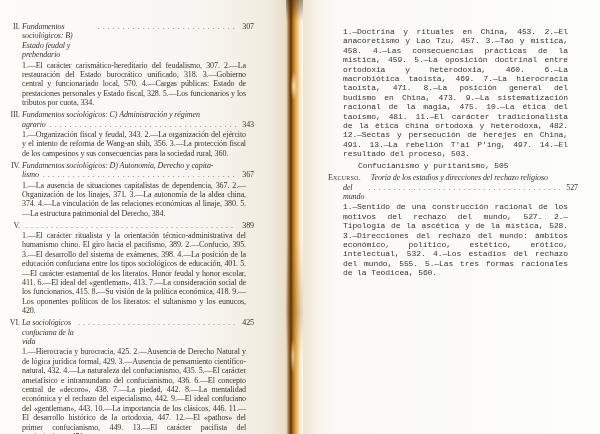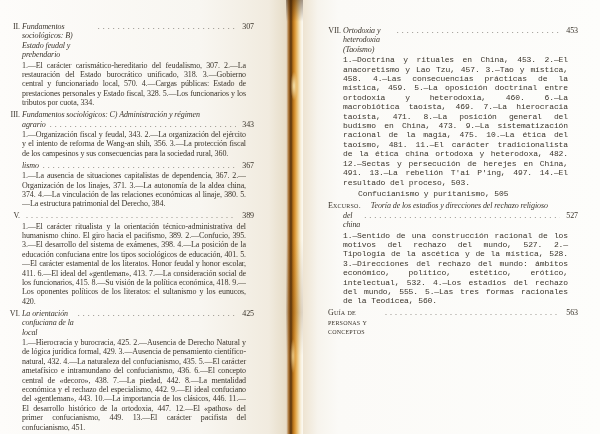--- a/index.html
+++ b/index.html
@@ -83,86 +83,77 @@
           <span class="rnum"></span>
           <span class="htitle">agrario</span>
           <span class="leader"></span>
           <span class="hpage">343</span>
         </div>
         <p class="items">1.—Organización fiscal y feudal, 343. 2.—La organización del ejército y el intento de reforma de Wang-an shih, 356. 3.—La protección fiscal de los campesinos y sus consecuencias para la sociedad rural, 360.</p>
       </div>
 
       <div class="sec">
         <div class="hrow">
+          <span class="rnum">IV.</span>
+          <span class="htitle">Fundamentos sociológicos: D) Autonomía, Derecho y capita-</span>
+        </div>
+        <div class="hrow">
           <span class="rnum"></span>
           <span class="htitle">lismo</span>
           <span class="leader"></span>
           <span class="hpage">367</span>
         </div>
         <p class="items">1.—La ausencia de situaciones capitalistas de dependencia, 367. 2.—Organización de los linajes, 371. 3.—La autonomía de la aldea china, 374. 4.—La vinculación de las relaciones económicas al linaje, 380. 5.—La estructura patrimonial del Derecho, 384.</p>
       </div>
 
       <div class="sec">
         <div class="hrow">
           <span class="rnum">V.</span>
           <span class="leader"></span>
           <span class="hpage">389</span>
         </div>
         <p class="items">1.—El carácter ritualista y la orientación técnico-administrativa del humanismo chino. El giro hacia el pacifismo, 389. 2.—Confucio, 395. 3.—El desarrollo del sistema de exámenes, 398. 4.—La posición de la educación confuciana entre los tipos sociológicos de educación, 401. 5.—El carácter estamental de los literatos. Honor feudal y honor escolar, 411. 6.—El ideal del «gentleman», 413. 7.—La consideración social de los funcionarios, 415. 8.—Su visión de la política económica, 418. 9.—Los oponentes políticos de los literatos: el sultanismo y los eunucos, 420.</p>
       </div>
 
       <div class="sec">
         <div class="hrow">
           <span class="rnum">VI.</span>
-          <span class="htitle">La orientación confuciana de la local</span>
+          <span class="htitle">La sociológicos confuciana de la vida</span>
           <span class="leader"></span>
           <span class="hpage">425</span>
         </div>
         <p class="items">1.—Hierocracia y burocracia, 425. 2.—Ausencia de Derecho Natural y de lógica jurídica formal, 429. 3.—Ausencia de pensamiento científico-natural, 432. 4.—La naturaleza del confucianismo, 435. 5.—El carácter ametafísico e intramundano del confucianismo, 436. 6.—El concepto central de «decoro», 438. 7.—La piedad, 442. 8.—La mentalidad económica y el rechazo del especialismo, 442. 9.—El ideal confuciano del «gentleman», 443. 10.—La importancia de los clásicos, 446. 11.—El desarrollo histórico de la ortodoxia, 447. 12.—El «pathos» del primer confucianismo, 449. 13.—El carácter pacifista del confucianismo, 451.</p>
       </div>
 
     </div>
   </div>
 
   <div class="gutter"></div>
 
   <div class="page page-right">
     <div class="content">
 
       <div class="sec">
-        <div class="hrow">
-          <span class="rnum">VII.</span>
-          <span class="htitle">Ortodoxia y heterodoxia (Taoísmo)</span>
-          <span class="leader"></span>
-          <span class="hpage">453</span>
-        </div>
         <p class="items">1.—Doctrina y rituales en China, 453. 2.—El anacoretismo y Lao Tzu, 457. 3.—Tao y mística, 458. 4.—Las consecuencias prácticas de la mística, 459. 5.—La oposición doctrinal entre ortodoxia y heterodoxia, 460. 6.—La macrobiótica taoísta, 469. 7.—La hierocracia taoísta, 471. 8.—La posición general del budismo en China, 473. 9.—La sistematización racional de la magia, 475. 10.—La ética del taoísmo, 481. 11.—El carácter tradicionalista de la ética china ortodoxa y heterodoxa, 482. 12.—Sectas y persecución de herejes en China, 491. 13.—La rebelión T'ai P'ing, 497. 14.—El resultado del proceso, 503.</p>
       </div>
 
       <div class="sec gap-s">
         <p class="items noj">Confucianismo y puritanismo, 505</p>
       </div>
 
       <div class="sec gap-l">
         <div class="hrow">
           <span class="sc-label">Excurso.</span>
           <span class="htitle">Teoría de los estadios y direcciones del rechazo religioso</span>
         </div>
         <div class="hrow indent2">
-          <span class="htitle">del china</span>
+          <span class="htitle">del mundo</span>
           <span class="leader"></span>
           <span class="hpage">527</span>
         </div>
         <p class="items">1.—Sentido de una construcción racional de los motivos del rechazo del mundo, 527. 2.—Tipología de la ascética y de la mística, 528. 3.—Direcciones del rechazo del mundo: ámbitos económico, político, estético, erótico, intelectual, 532. 4.—Los estadios del rechazo del mundo, 555. 5.—Las tres formas racionales de la Teodicea, 560.</p>
       </div>
 
-      <div class="sec gap-m">
-        <div class="hrow">
-          <span class="sc">Guía de personas y conceptos</span>
-          <span class="leader"></span>
-          <span class="hpage">563</span>
-        </div>
-      </div>
 
     </div>
   </div>
 
 </div>
 
 </body></html>

